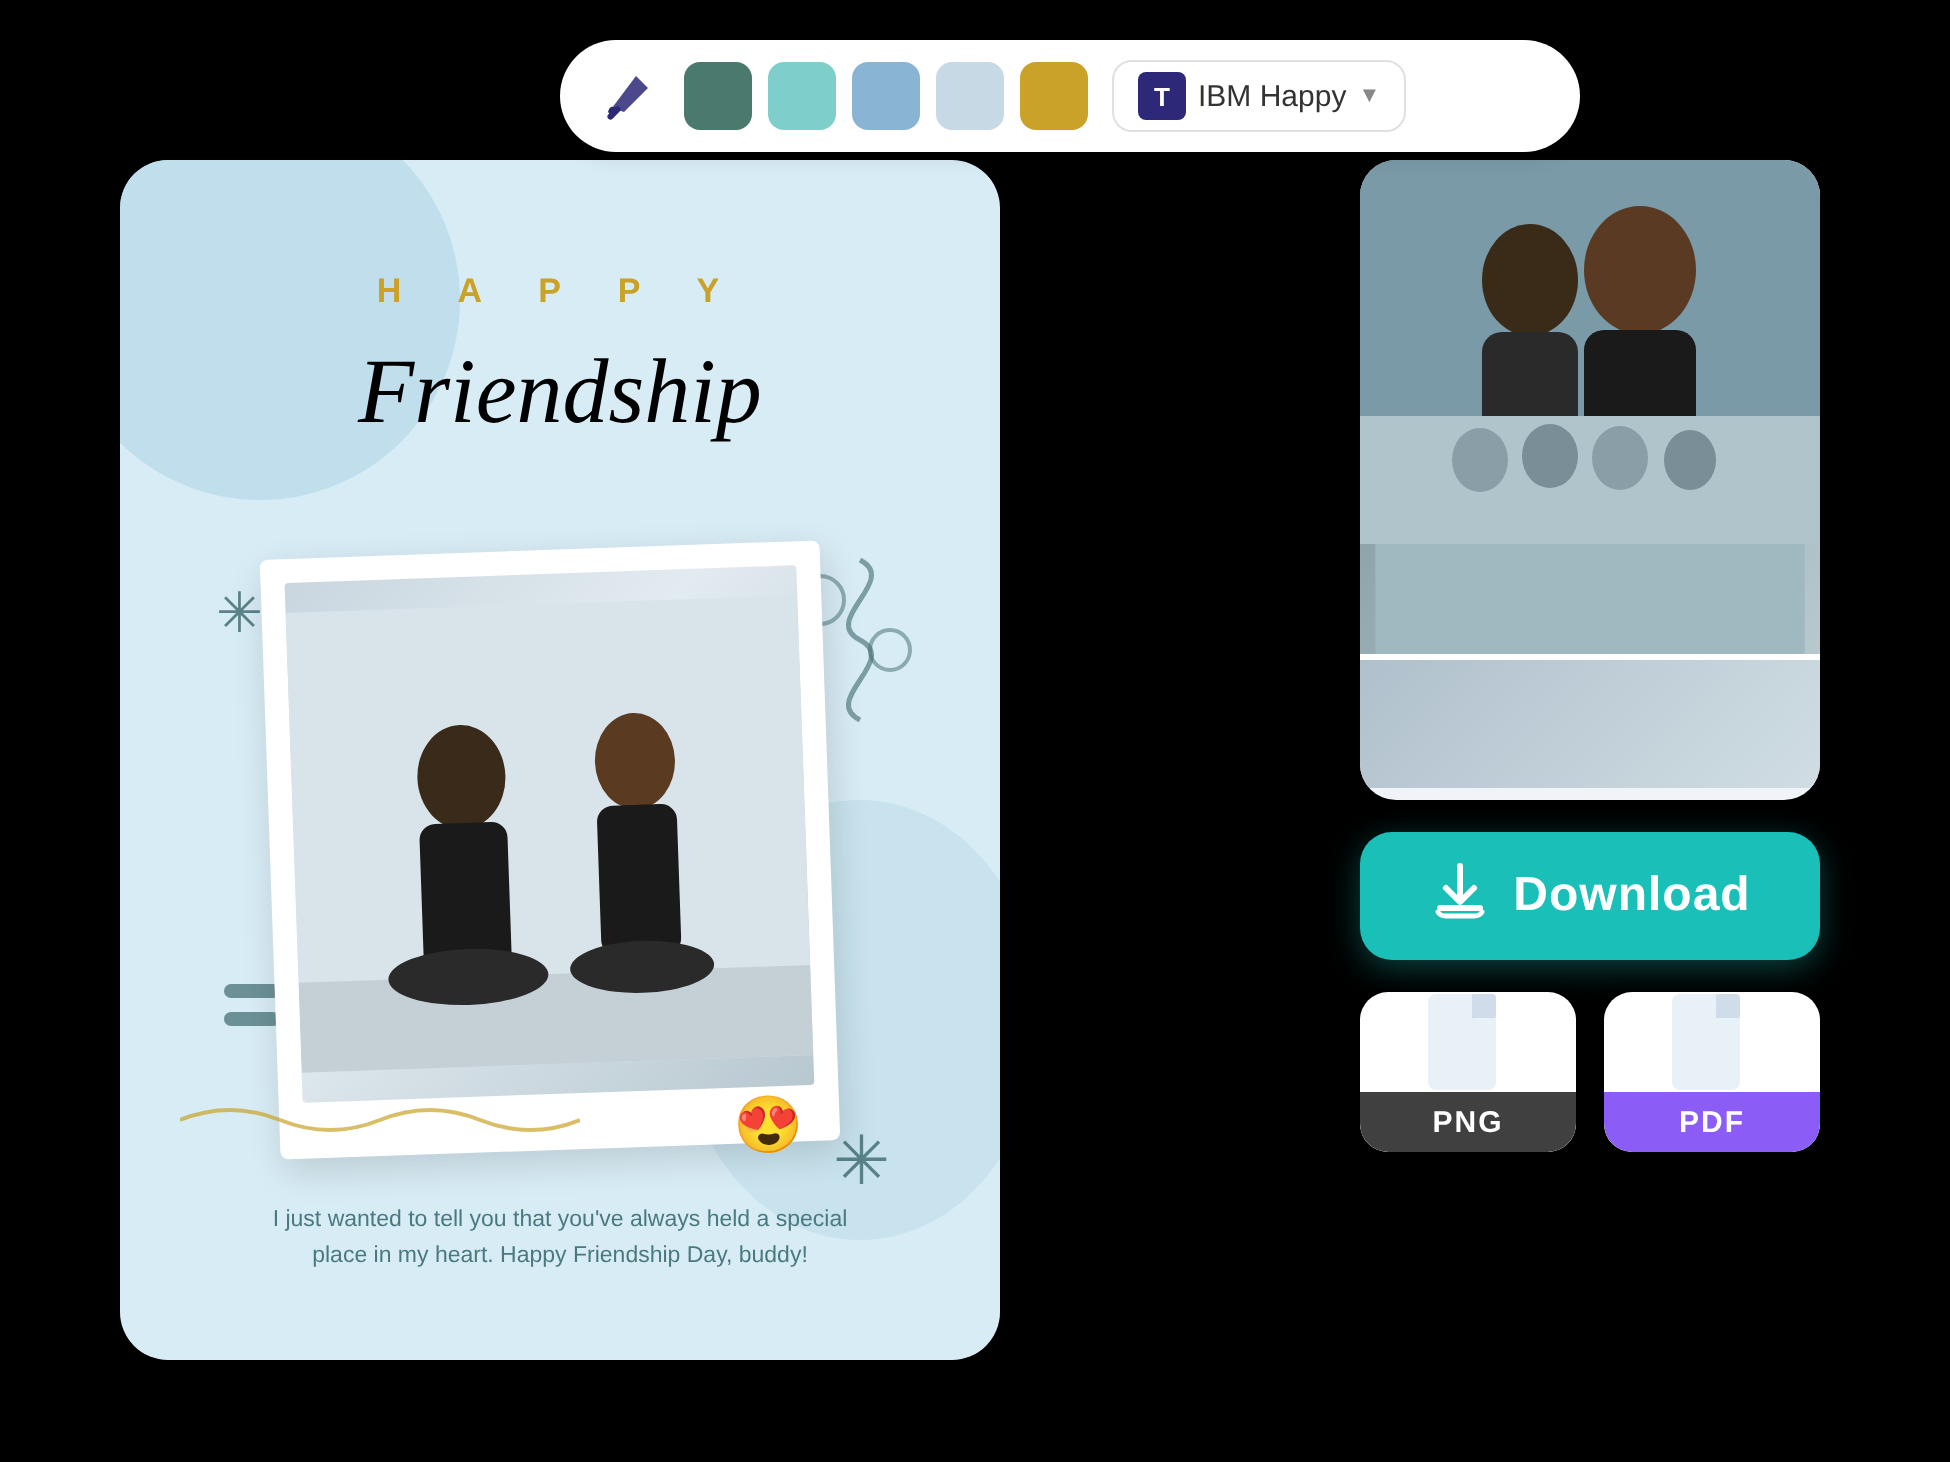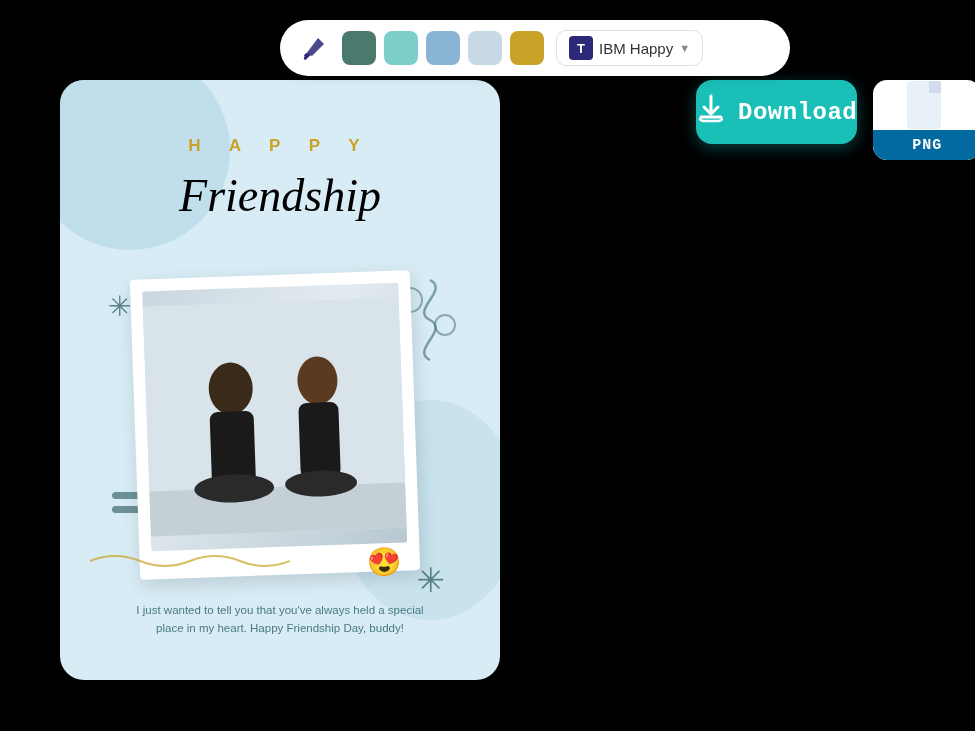--- a/index.html
+++ b/index.html
@@ -243,23 +243,22 @@
       left: 30px;
     }
 
     
     .right-panel {
       position: absolute;
       top: 60px;
       right: 0;
       width: 260px;
       display: flex;
-      flex-direction: row;
+      flex-direction: column;
       gap: 16px;
-      font-family: Liberation Mono, monospace;
     }
 
     
     .photo-strip {
       background: #f0f4f8;
       border-radius: 18px;
       overflow: hidden;
       width: 230px;
       height: 320px;
       position: relative;
@@ -373,21 +372,21 @@
       display: flex;
       align-items: center;
       justify-content: center;
       font-size: 15px;
       font-weight: 800;
       color: white;
       letter-spacing: 1px;
       border-radius: 0 0 14px 14px;
     }
 
-    .png-badge { background: #0369a1; }
+    .png-badge { background: #404040; }
     .pdf-badge { background: #8b5cf6; }
 
     .file-icon-svg {
       width: 40px;
       height: 48px;
     }
   </style>
 </head>
 <body>
 

